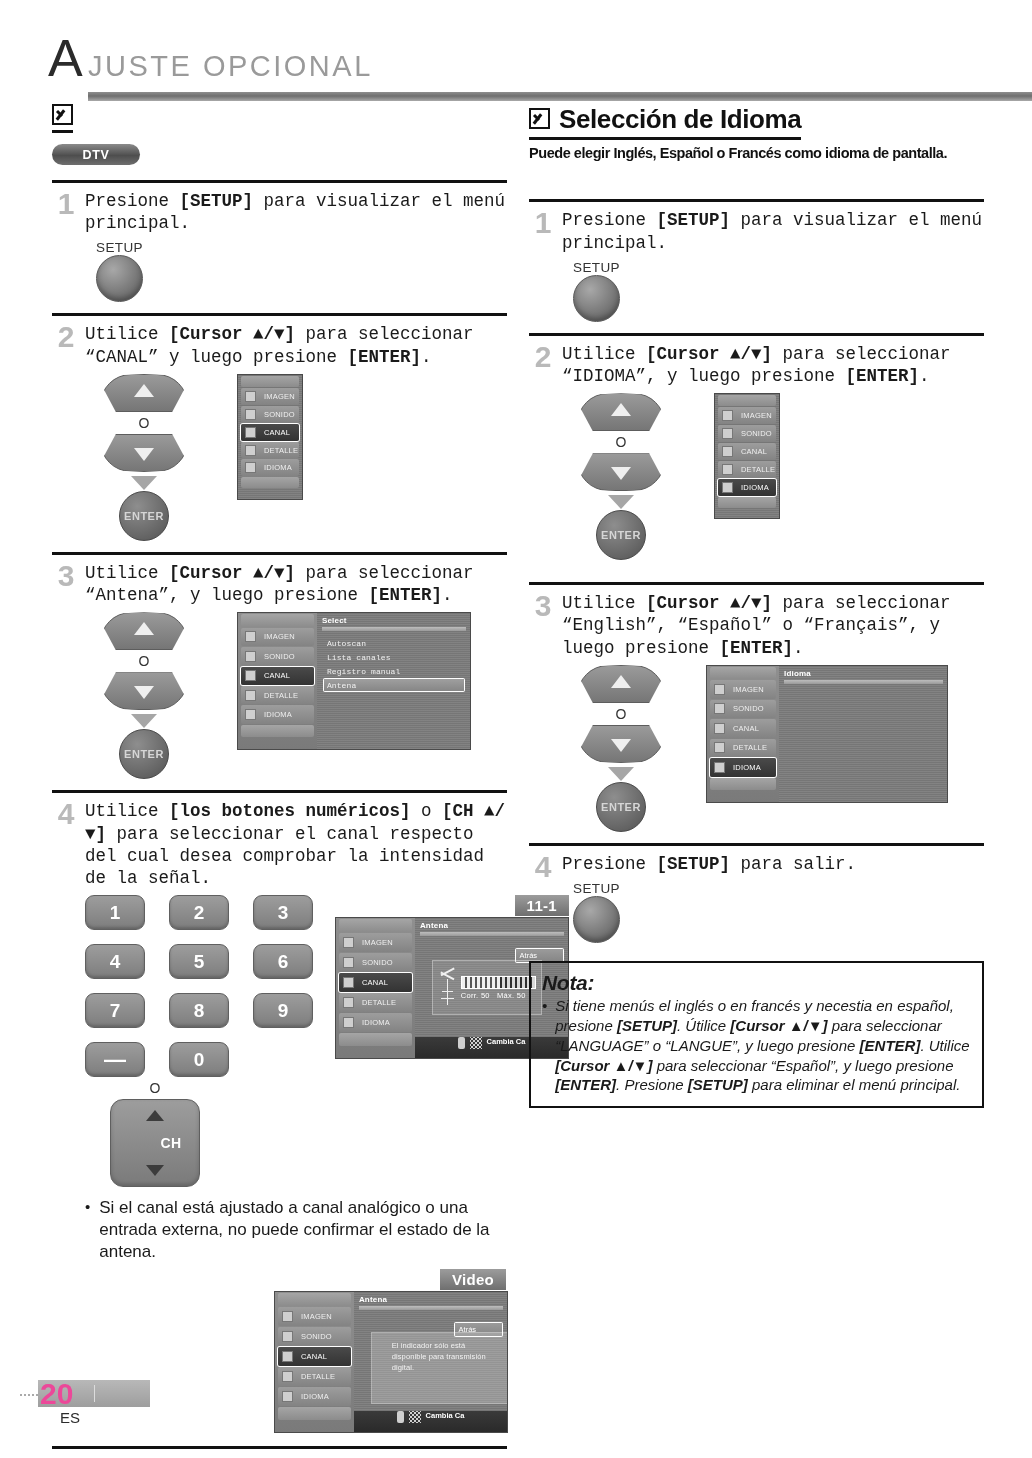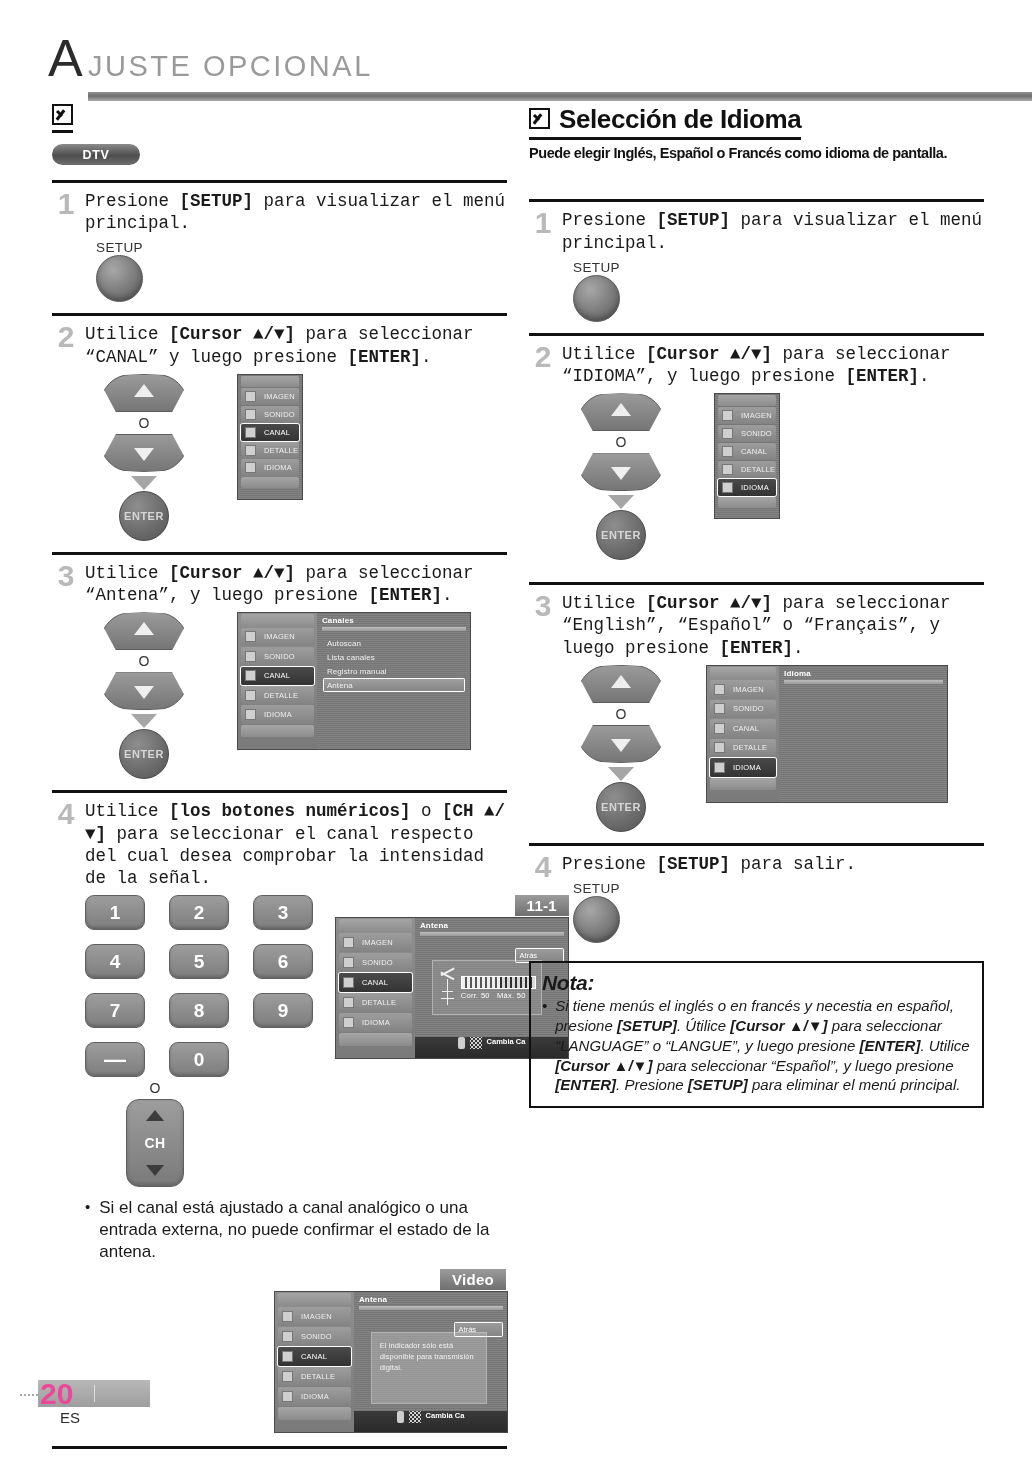--- a/index.html
+++ b/index.html
@@ -145,21 +145,21 @@
   .osd-title{
     position:absolute;left:5px;top:3px;right:4px;font-size:8px;color:#fff;
     font-weight:700;letter-spacing:.2px;
   }
   .osd-titlerule{
     position:absolute;left:5px;right:4px;top:14px;height:4px;
     background:linear-gradient(180deg,#bdbdbd,#9a9a9a);
   }
   .osd-list{position:absolute;left:7px;top:24px;right:6px;}
   .osd-row{
-    font-size:8px;color:#f0f0f0;padding:1.5px 3px;margin-bottom:2px;letter-spacing:.1px;
+    font-size:8px;color:#f0f0f0;padding:1.5px 3px;margin-bottom:2px;letter-spacing:.1px;font-family:Liberation Mono, monospace;
   }
   .osd-row.sel{
     background:linear-gradient(180deg,#9f9f9f,#868686);
     box-shadow:0 0 0 1px #fff;border-radius:1px;
   }
 
   
   .lang-tbl{position:absolute;left:6px;top:23px;right:4px;}
   .lang-row{
     display:flex;align-items:center;justify-content:space-between;
@@ -199,21 +199,21 @@
     background-image:repeating-linear-gradient(90deg,#efefef 0 3px,#555 3px 5px);}
   .sig-txt{margin-top:2px;font-size:7.5px;color:#fff;letter-spacing:.3px;}
   .ant-back{
     position:absolute;right:3%;top:22%;width:26%;font-size:7.5px;color:#fff;
     padding:2px 4px;background:linear-gradient(180deg,#9b9b9b,#858585);
     box-shadow:0 0 0 1px #fff;border-radius:1px;text-align:left;
   }
   .ant-msg{
     position:absolute;left:11%;top:28%;width:64%;height:40%;
     background:rgba(255,255,255,.22);border:1px solid rgba(255,255,255,.25);
-    font-size:7.5px;color:#f2f2f2;padding:7px 8px;line-height:1.5;letter-spacing:.1px;
+    font-size:7.5px;color:#f2f2f2;padding:7px 20px;line-height:1.5;letter-spacing:.1px;
   }
   .osd-footer{
     position:absolute;left:0;right:0;bottom:0;height:15%;
     background:linear-gradient(180deg,#3a3a3a,#2a2a2a);
     display:flex;justify-content:center;gap:5px;
     font-size:7.5px;color:#fff;font-weight:700;
   }
   .foot-remote{width:7px;height:12px;background:#cfcfcf;border-radius:2px;}
   .foot-grid{
     width:12px;height:12px;
@@ -238,20 +238,21 @@
     box-shadow:inset 0 -2px 3px rgba(0,0,0,.2);
   }
   .key.dash{font-size:22px;}
   .ch-rocker{
     width:56px;height:86px;border-radius:13px;margin:0 auto;
     background:linear-gradient(180deg,#9d9d9d,#7a7a7a);
     border:1px solid #5f5f5f;position:relative;
     display:flex;align-items:center;justify-content:center;
     color:#fff;font-size:14px;font-weight:700;letter-spacing:.5px;
     box-shadow:inset 0 -2px 4px rgba(0,0,0,.2);
+    padding-left:32px;
   }
   .ch-tri{position:absolute;left:50%;transform:translateX(-50%);width:0;height:0;
     border-left:9px solid transparent;border-right:9px solid transparent;}
   .ch-up{top:10px;border-bottom:11px solid #3c3c3c;}
   .ch-dn{bottom:10px;border-top:11px solid #3c3c3c;}
 
   .bullet{
     margin-left:33px;margin-top:10px;display:flex;gap:9px;
     font-size:17px;line-height:1.3;color:#1a1a1a;
   }
@@ -389,21 +390,21 @@
               <span class="osd-ico"></span>
               <span>DETALLE</span>
             </div>
             <div class="osd-side-item">
               <span class="osd-ico"></span>
               <span>IDIOMA</span>
             </div>
             <div class="osd-side-bot"></div>
           </div>
           <div class="osd-main">
-            <div class="osd-title">Canales</div>
+            <div class="osd-title">Select</div>
             <div class="osd-titlerule"></div>
             <div class="osd-list">
               <div class="osd-row">Autoscan</div>
               <div class="osd-row">Lista canales</div>
               <div class="osd-row">Registro manual</div>
               <div class="osd-row sel">Antena</div>
             </div>
           </div>
         </div>
       </div>

